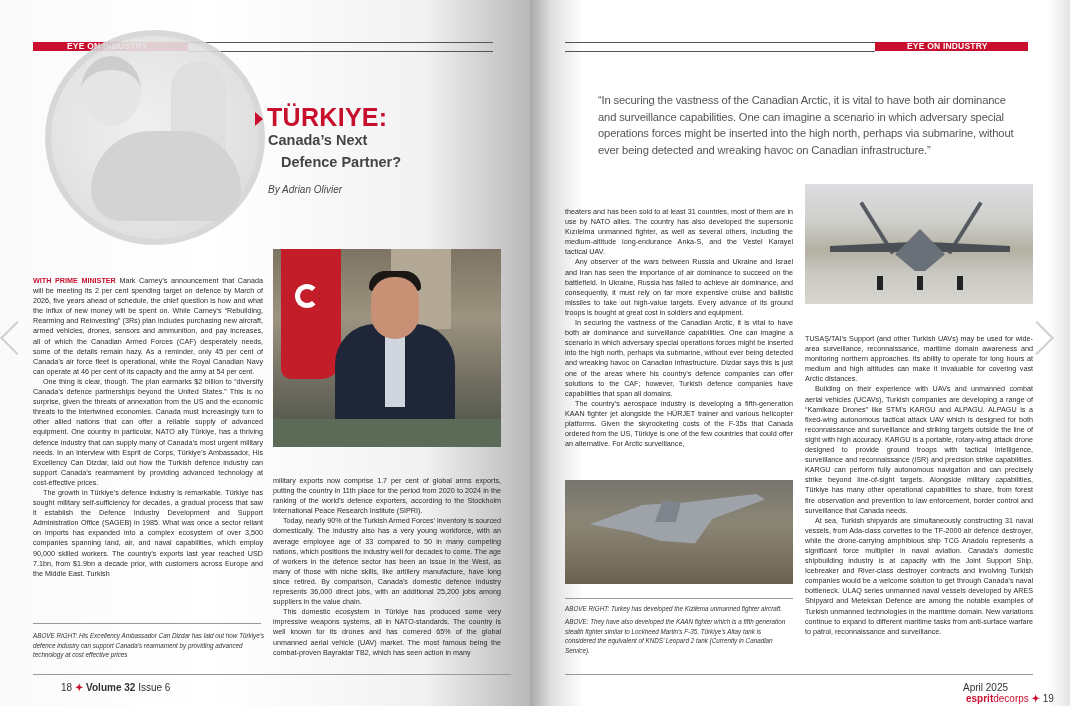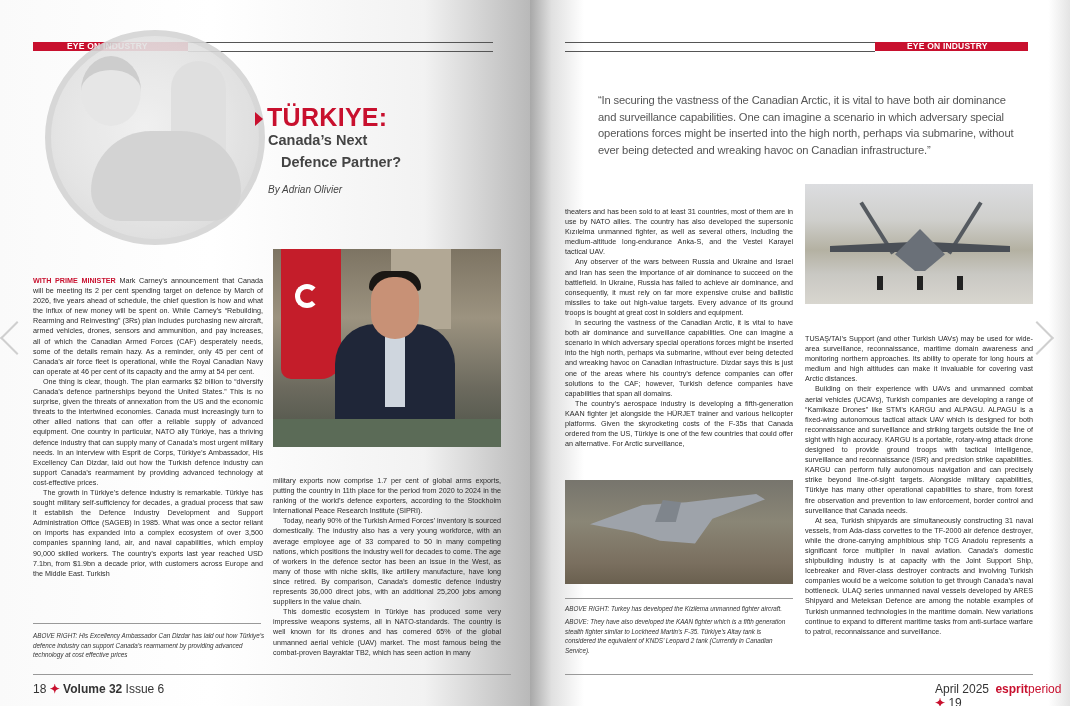--- a/index.html
+++ b/index.html
@@ -27,21 +27,21 @@
   .byline { position: absolute; left: 268px; top: 184px; font-size: 10px; font-style: italic; color: #444; }
 
   .col { position: absolute; font-size: 7.2px; line-height: 10.1px; text-align: justify; color: #2b2b2b; }
   .col p { text-indent: 10px; }
   .col p.first { text-indent: 0; margin-top: 27px; }
   .lead { color: #c8102e; font-weight: bold; }
 
   .caption { position: absolute; font-size: 6.3px; line-height: 9.5px; font-style: italic; color: #333; }
   .hr { position: absolute; height: 0; border-top: 1px solid #999; }
 
-  .folio { position: absolute; font-size: 12px; color: #333; }
+  .folio { position: absolute; font-size: 10px; color: #333; margin-left: 28px; }
   .folio b { font-weight: bold; }
   .red { color: #c8102e; font-weight: bold; }
 
   .photo { position: absolute; overflow: hidden; }
   .amb { left: 273px; top: 249px; width: 228px; height: 198px; background: linear-gradient(180deg, #7d7463 0%, #9c9380 35%, #6c6a5e 70%, #4b5147 100%); }
   .amb .flag { position: absolute; left: 8px; top: 0; width: 60px; height: 130px; background: #c41d2a; border-radius: 0 0 20px 10px; }
   .amb .crescent { position: absolute; left: 22px; top: 35px; width: 24px; height: 24px; border-radius: 50%; border: 5px solid #fff; border-right-color: transparent; }
   .amb .man { position: absolute; left: 62px; top: 75px; width: 120px; height: 130px; background: #1f2638; border-radius: 40px 40px 0 0; }
   .amb .face { position: absolute; left: 98px; top: 28px; width: 48px; height: 62px; background: #c89176; border-radius: 22px 22px 24px 24px; }
   .amb .hair { position: absolute; left: 96px; top: 22px; width: 52px; height: 20px; background: #1a1714; border-radius: 24px 24px 6px 6px; }
@@ -155,19 +155,19 @@
 
 <div class="col" style="left:805px;top:307px;width:228px;">
   <p class="first">TUSAŞ/TAI’s Support (and other Turkish UAVs) may be used for wide-area surveillance, reconnaissance, maritime domain awareness and monitoring northern approaches. Its ability to operate for long hours at medium and high altitudes can make it invaluable for covering vast Arctic distances.</p>
   <p>Building on their experience with UAVs and unmanned combat aerial vehicles (UCAVs), Turkish companies are developing a range of “Kamikaze Drones” like STM’s KARGU and ALPAGU. ALPAGU is a fixed-wing autonomous tactical attack UAV which is designed for both reconnaissance and surveillance and striking targets outside the line of sight with high accuracy. KARGU is a portable, rotary-wing attack drone designed to provide ground troops with tactical intelligence, surveillance and reconnaissance (ISR) and precision strike capabilities. KARGU can perform fully autonomous navigation and can precisely strike beyond line-of-sight targets. Alongside military capabilities, Türkiye has many other operational capabilities to share, from forest fire observation and prevention to law enforcement, border control and surveillance that Canada needs.</p>
   <p>At sea, Turkish shipyards are simultaneously constructing 31 naval vessels, from Ada-class corvettes to the TF-2000 air defence destroyer, while the drone-carrying amphibious ship TCG Anadolu represents a significant force multiplier in naval aviation. Canada’s domestic shipbuilding industry is at capacity with the Joint Support Ship, Icebreaker and River-class destroyer contracts and involving Turkish companies would be a welcome solution to get through Canada’s naval bottleneck. ULAQ series unmanned naval vessels developed by ARES Shipyard and Meteksan Defence are among the notable examples of Turkish unmanned technologies in the maritime domain. New variations continue to expand to different maritime tasks from anti-surface warfare to patrol, reconnaissance and surveillance.</p>
 </div>
 
 <div class="hr" style="left:565px;top:674px;width:468px;"></div>
 <div class="folio" style="left:935px;top:682px;">
   <span>April 2025</span>
-  <span class="red" style="margin-left:3px;">esprit</span><span style="color:#c8102e;">period</span>
+  <span class="red" style="margin-left:3px;">esprit</span><span style="color:#c8102e;">decorps</span>
   <span class="red">✦</span>
   <span>19</span>
 </div>
 
 <div class="nav-arrow nav-prev"></div>
 <div class="nav-arrow nav-next"></div>
 
 </body></html>

